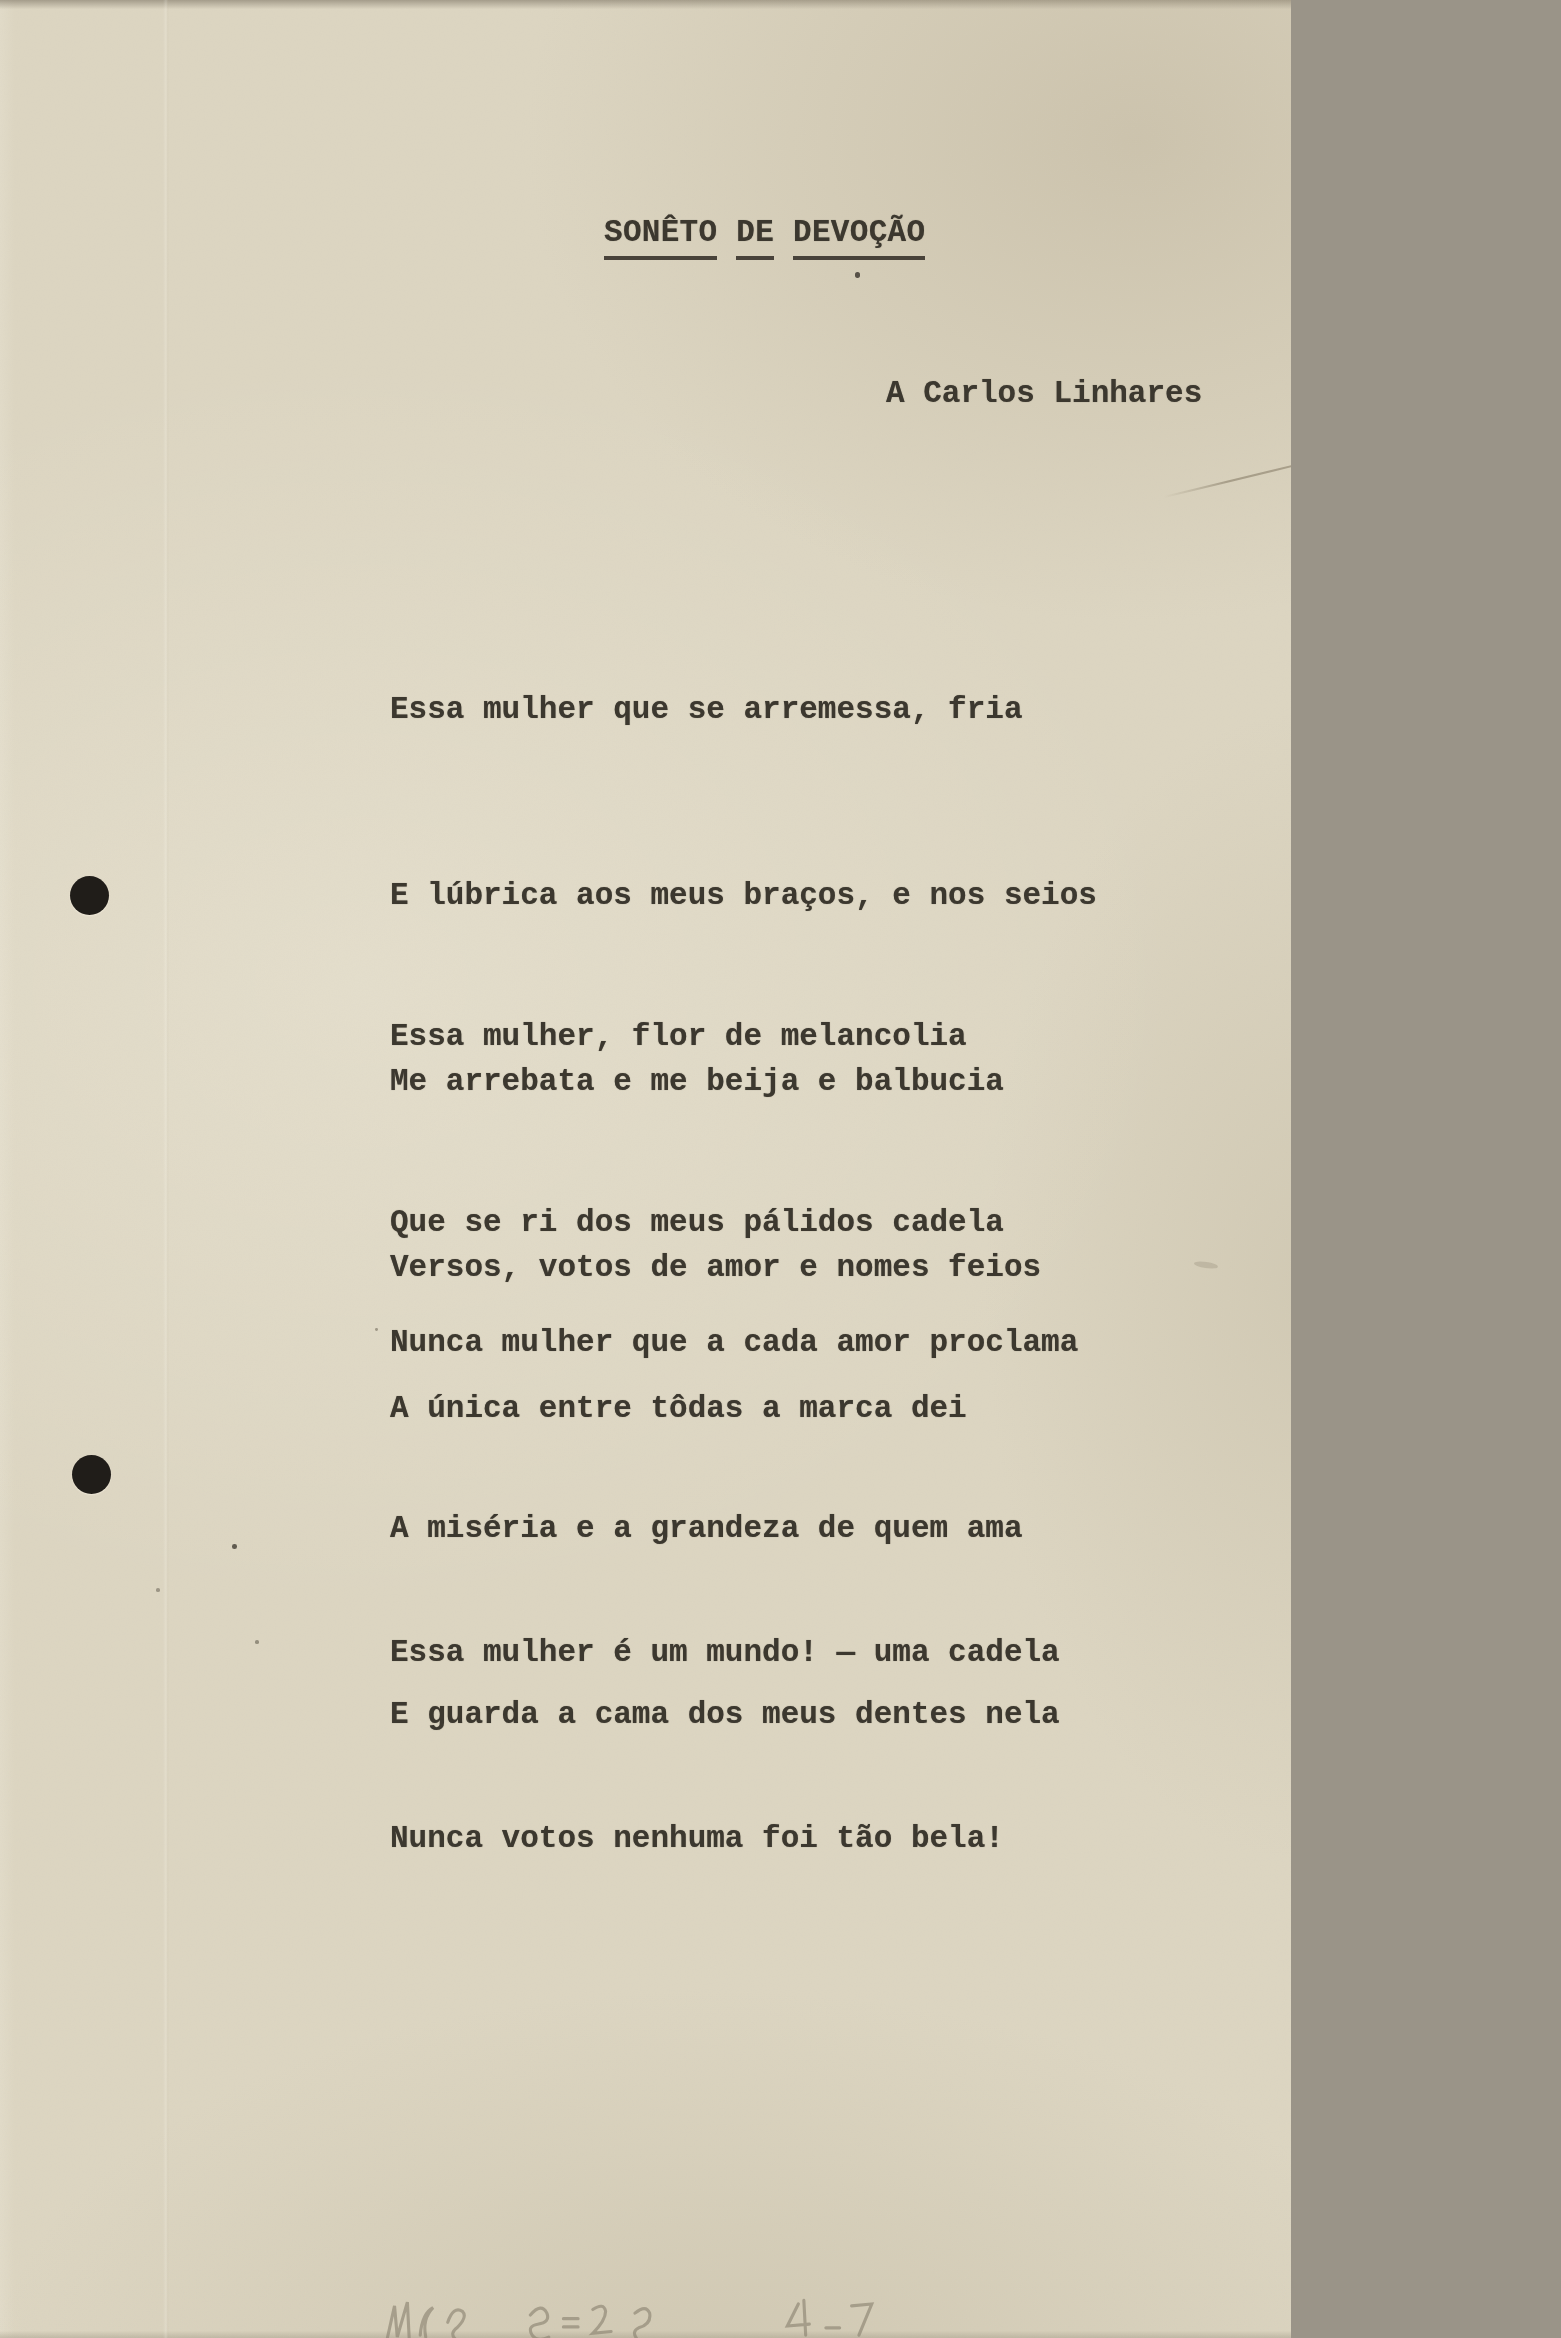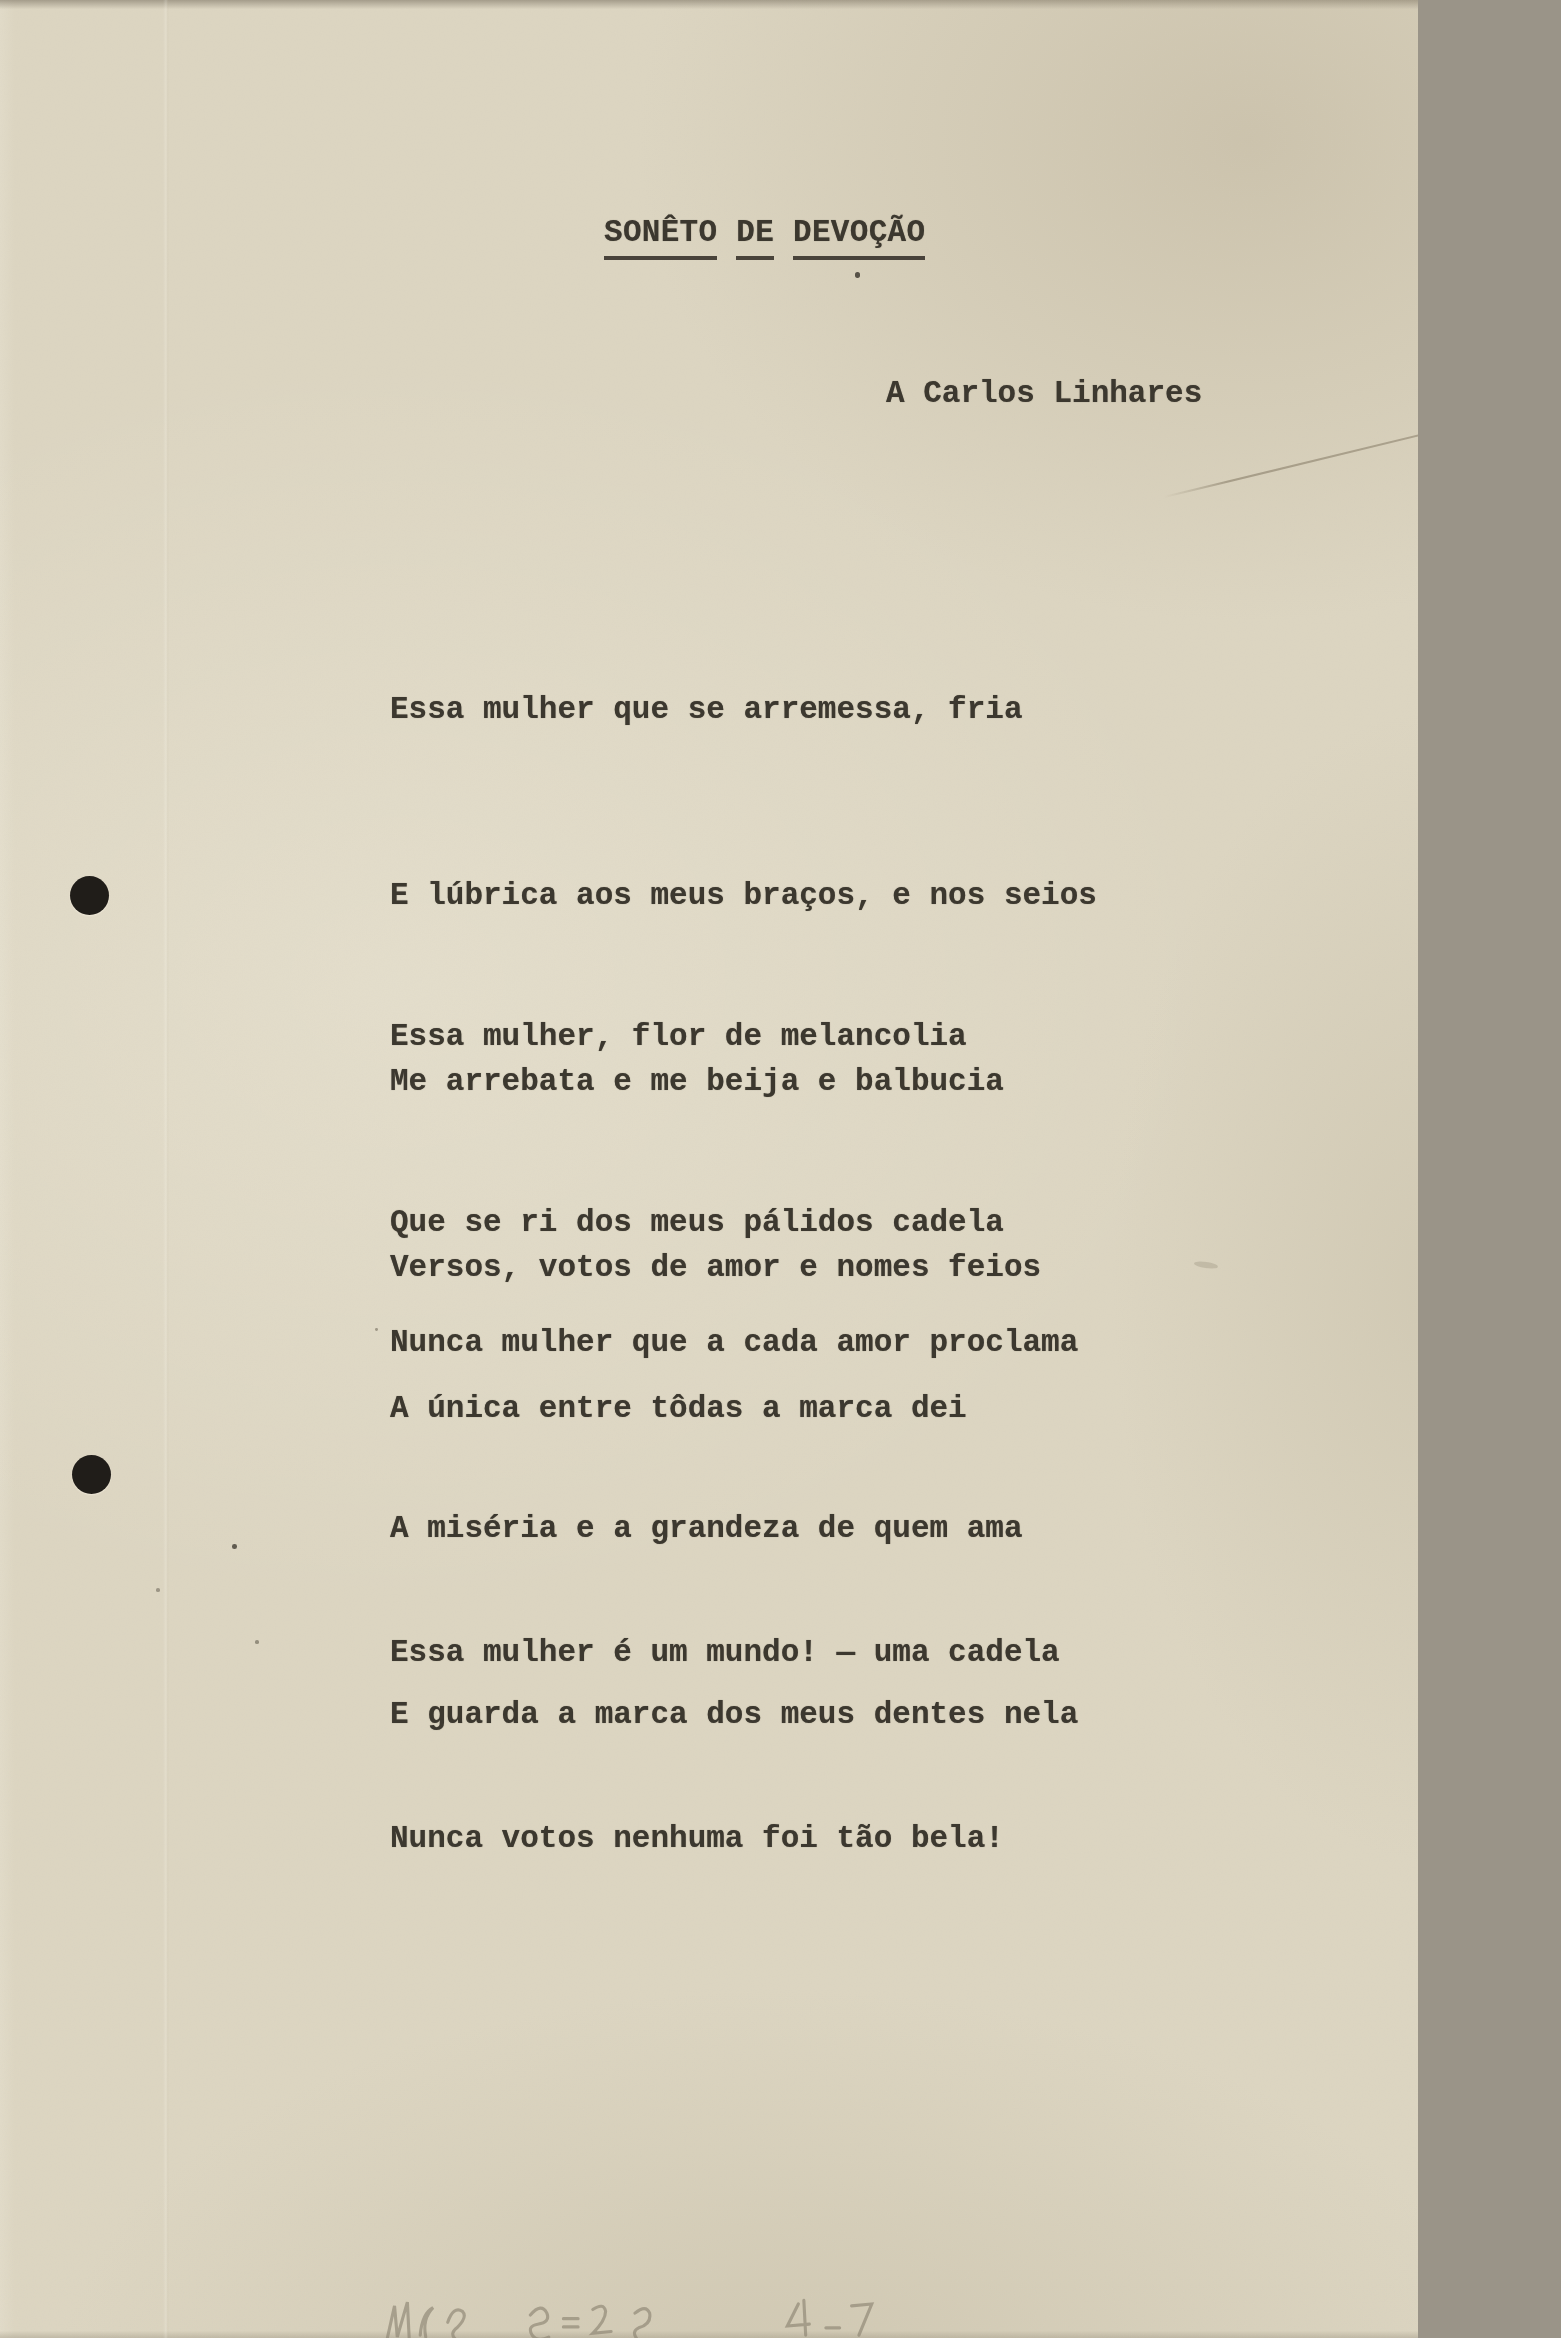--- a/index.html
+++ b/index.html
@@ -1,18 +1,18 @@
 <!DOCTYPE html>
 <html style="font-size:14.7px"><head>
 <meta charset="utf-8">
 <style>
   html,body{margin:0;padding:0;background:#9a9488;}
   .page{
     position:relative;
-    width:1418px;height:2339px;
+    width:1291px;height:2339px;
     overflow:hidden;
     background-color:#ddd6c2;
     background-image:
       radial-gradient(ellipse 872px 689px at 88% 6%, rgba(178,166,140,0.38), transparent 70%),
       radial-gradient(ellipse 1148px 872px at 28% 42%, rgba(255,252,240,0.22), transparent 72%),
       radial-gradient(ellipse 1010px 551px at 55% 102%, rgba(176,166,140,0.28), transparent 72%),
       radial-gradient(ellipse 459px 826px at 101% 55%, rgba(170,160,134,0.22), transparent 70%),
       linear-gradient(to bottom, rgba(108,99,84,0.50) 0px, rgba(108,99,84,0) 9.2px),
       linear-gradient(to top, rgba(130,121,102,0.35) 0px, rgba(130,121,102,0) 8.3px),
       linear-gradient(to right, rgba(235,230,214,0.35) 0px, rgba(235,230,214,0) 14.7px);
@@ -91,21 +91,21 @@
 
   <div class="typed stanza stanza-2">
     <div>Essa mulher, flor de melancolia</div>
     <div>Que se ri dos meus pálidos cadela</div>
     <div>A única entre tôdas a marca dei</div>
   </div>
 
   <div class="typed stanza stanza-3">
     <div>Nunca mulher que a cada amor proclama</div>
     <div>A miséria e a grandeza de quem ama</div>
-    <div>E guarda a marca dos meus dentes nela</div>
+    <div>E guarda a cama dos meus dentes nela</div>
   </div>
 
   <div class="typed stanza stanza-4">
     <div>Essa mulher é um mundo! — uma cadela</div>
     <div>Nunca votos nenhuma foi tão bela!</div>
   </div>
 
   <div class="hole hole-top"></div>
   <div class="hole hole-bottom"></div>
 

